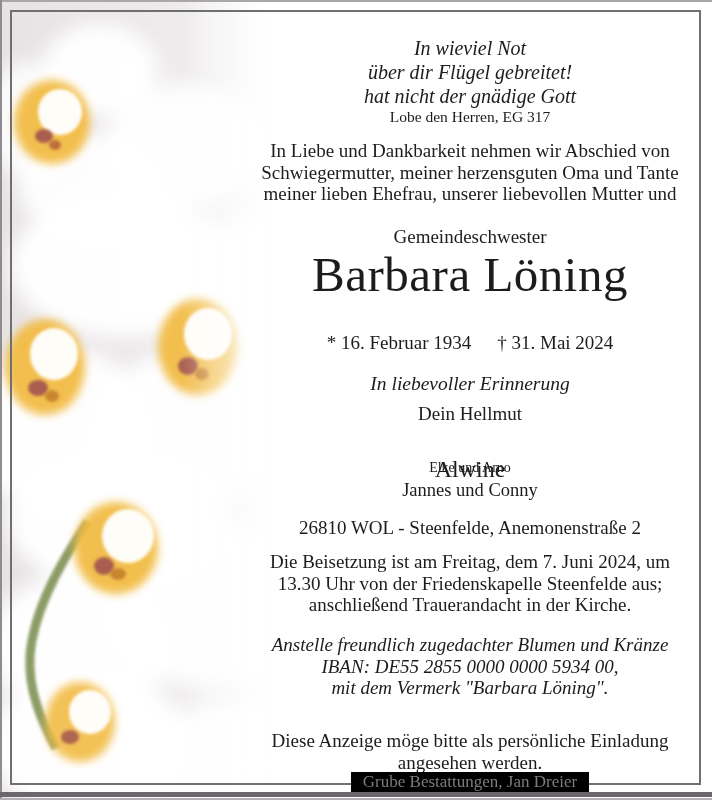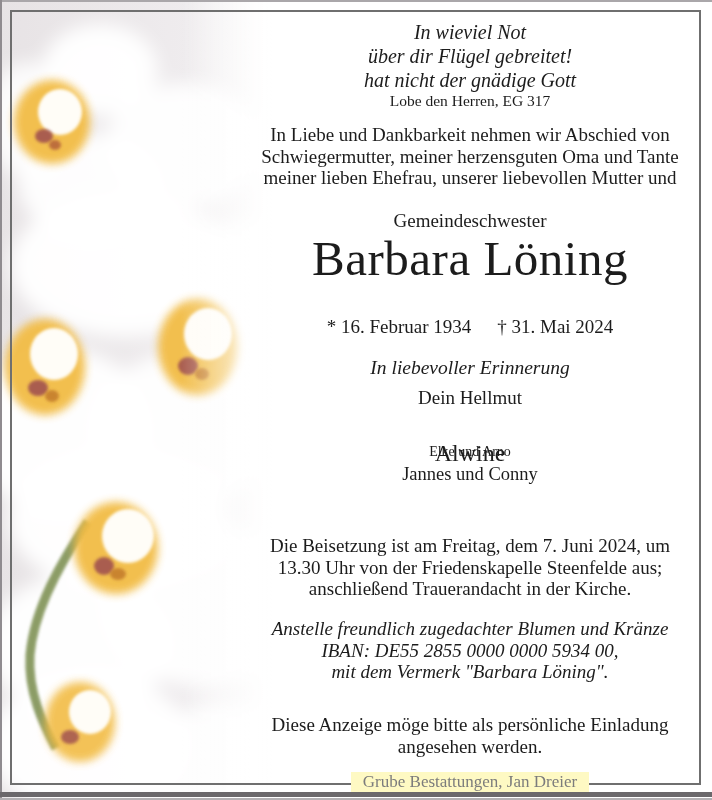--- a/index.html
+++ b/index.html
@@ -13,21 +13,21 @@
   .edge-top{left:0;top:0;width:712px;height:2px;background:#aaa7aa;}
   .edge-left{left:0;top:0;width:2px;height:800px;background:#8f8b8f;}
   .edge-bottom{left:0;bottom:3px;width:712px;height:5px;background:#6b686b;}
   .edge-bottom2{left:0;bottom:0;width:712px;height:2px;background:#b3b0b3;}
   
   .frame{
     position:absolute;left:10px;top:10px;width:691px;height:775px;
     border:2px solid #6f6f6f;box-sizing:border-box;z-index:4;
   }
   .content{position:absolute;left:240px;top:0;width:460px;height:800px;z-index:5;text-align:center;}
-  .content > div, .content > h1{position:absolute;left:0;right:0;margin:0;white-space:nowrap;font-weight:normal;}
+  .content > div, .content > h1{position:absolute;left:0;right:0;margin:16px;white-space:nowrap;font-weight:normal;}
   .verse{top:20px;font-style:italic;font-size:20px;line-height:24px;}
   .verse-source{top:92px;font-size:15.5px;}
   .intro{top:124px;font-size:19px;line-height:21.5px;}
   .role{top:210px;font-size:19px;font-weight:bold;}
   .name{top:231px;font-size:49px;line-height:56px;letter-spacing:0.5px;}
   .maiden{top:291px;font-size:17px;}
   .dates{top:316px;font-size:19px;}
   .dates .death{margin-left:26px;}
   .remember{top:357px;font-style:italic;font-size:19.5px;}
   .m0{top:387px;font-weight:bold;font-size:19px;}
@@ -36,21 +36,21 @@
   .m3{top:464px;font-size:18.5px;}
   .address{top:501px;font-size:19px;}
   .funeral{top:535px;font-size:19px;line-height:21.5px;}
   .donation{top:618px;font-size:19px;line-height:21.5px;font-style:italic;}
   .invitation{top:714px;font-size:19px;line-height:21.5px;}
   .footer-wrap{
     position:absolute;left:230px;top:772px;width:480px;z-index:6;
     text-align:center;line-height:20px;
   }
   .footer{
-    display:inline-block;background:#fef9c3;padding:0 12px;
+    display:inline-block;background:#000000;padding:0 12px;
     font-family:"Liberation Serif","DejaVu Serif",serif;
     font-size:17px;color:#7c7c7c;white-space:nowrap;
   }
 </style>
 </head>
 <body>
 
 <div class="sheet">
 
   <svg class="photo" width="272" height="800" viewBox="0 0 272 800" aria-hidden="true">
@@ -155,20 +155,21 @@
       <span>* 16. Februar 1934</span><span class="death">† 31. Mai 2024</span>
     </div>
 
     <div class="remember">In liebevoller Erinnerung</div>
 
     <div class="m0">Dein Hellmut</div>
     <div class="m1">Alwine</div>
     <div class="m2">Elke und Arno</div>
     <div class="m3">Jannes und Conny</div>
 
+    <div class="address">26810 WOL - Steenfelde, Anemonenstraße 2</div>
 
     <div class="funeral">
       <div>Die Beisetzung ist am Freitag, dem 7. Juni 2024, um</div>
       <div>13.30 Uhr von der Friedenskapelle Steenfelde aus;</div>
       <div>anschließend Trauerandacht in der Kirche.</div>
     </div>
 
     <div class="donation">
       <div>Anstelle freundlich zugedachter Blumen und Kränze</div>
       <div>IBAN: DE55 2855 0000 0000 5934 00,</div>

